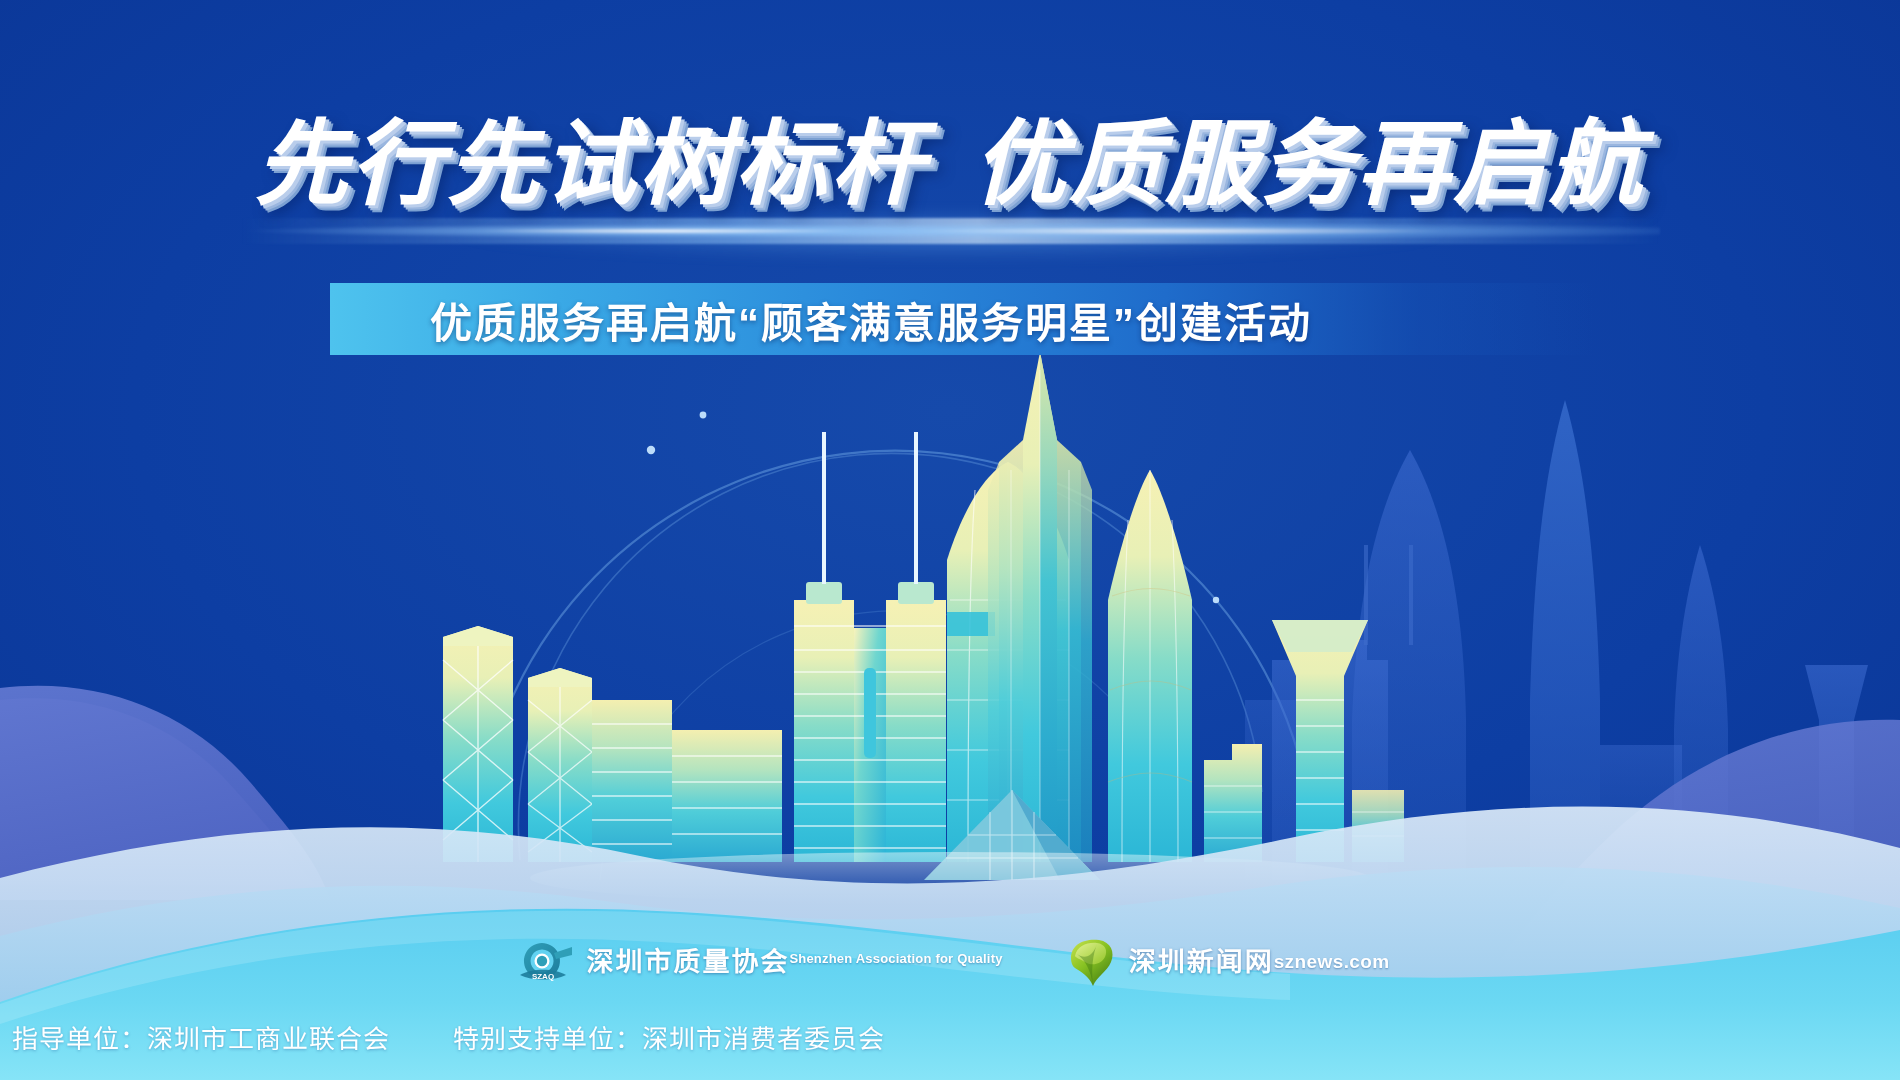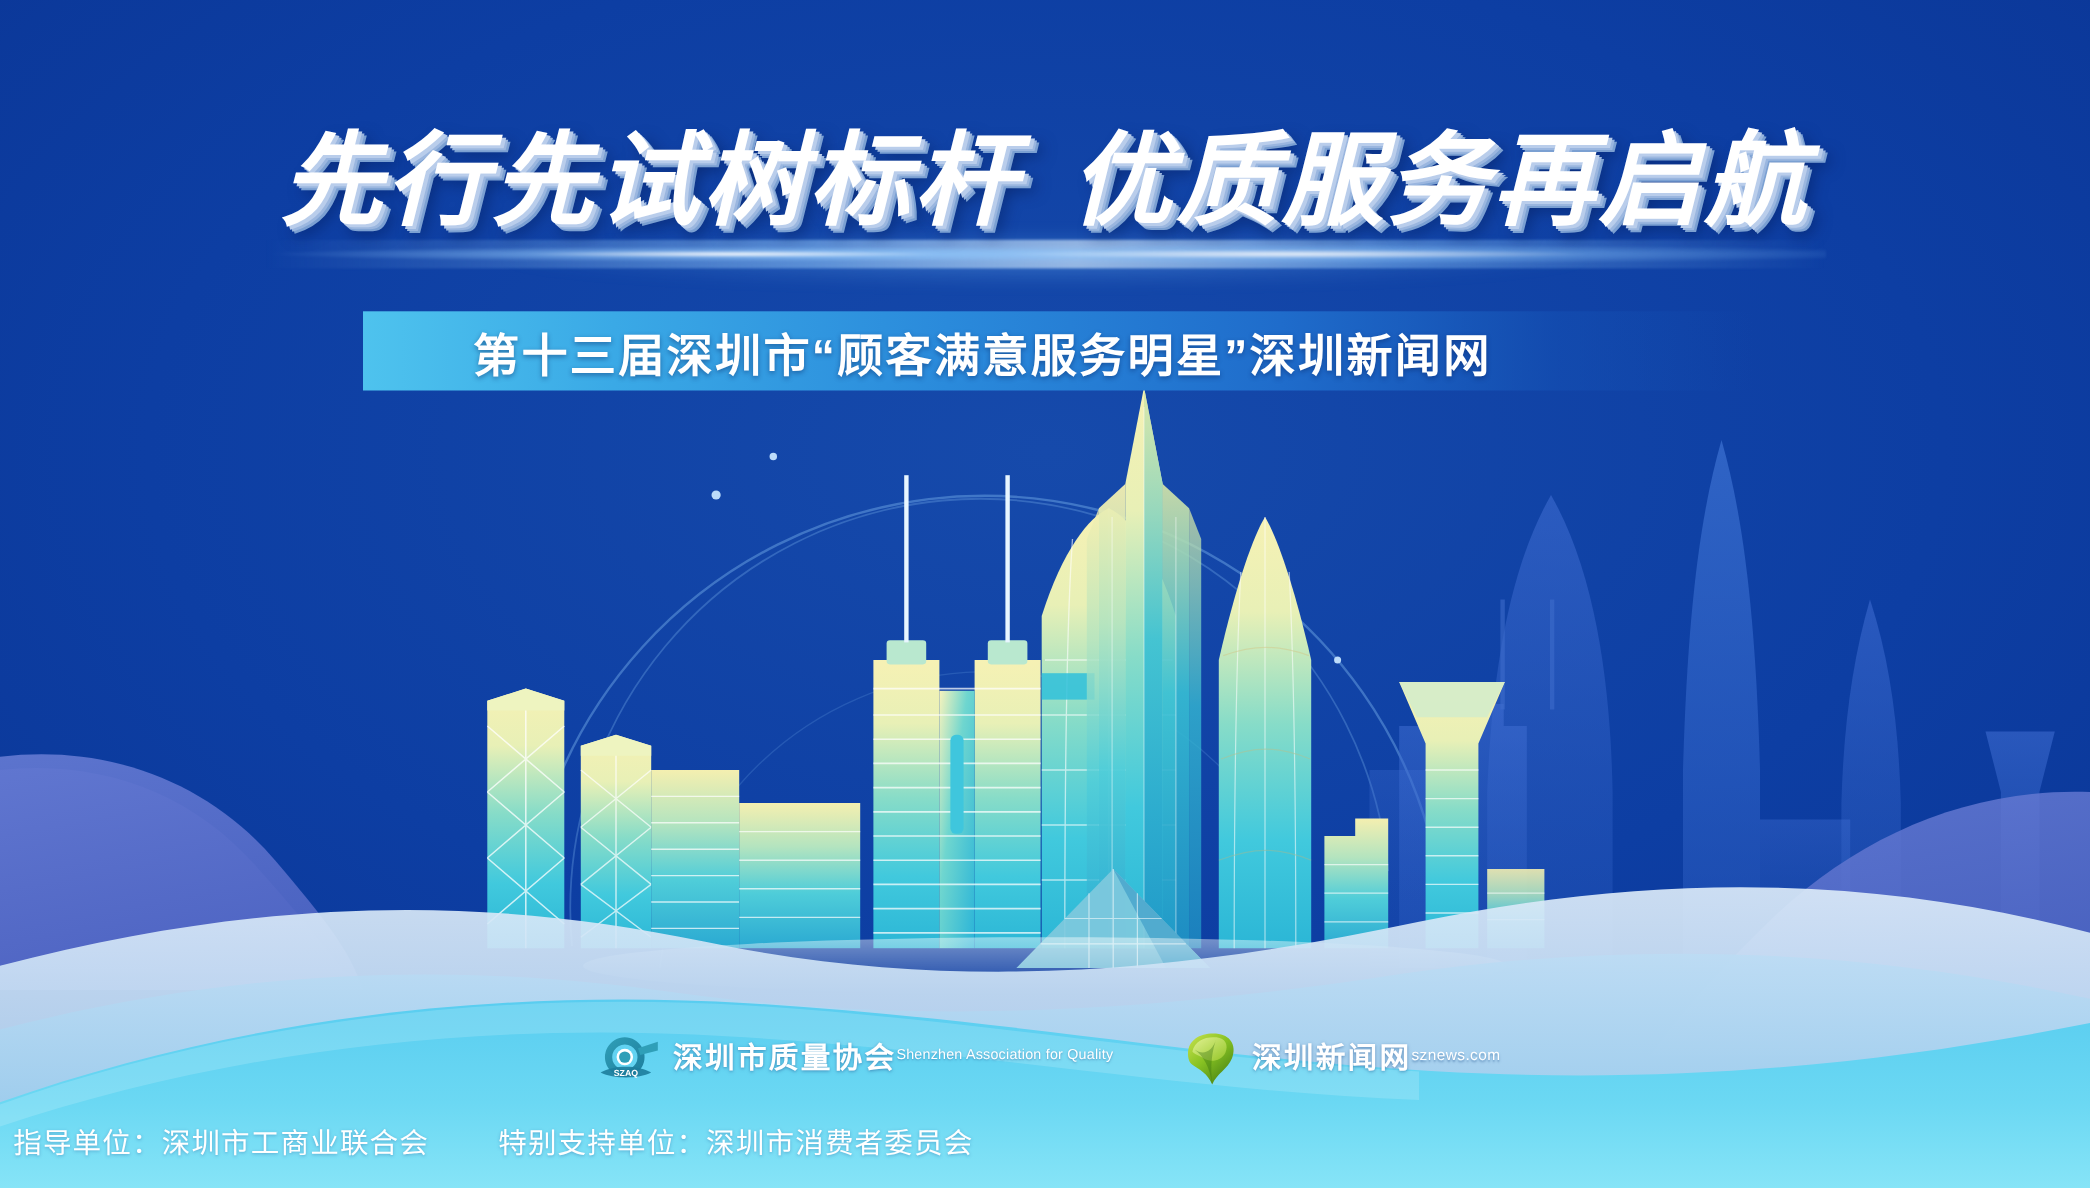--- a/index.html
+++ b/index.html
@@ -95,26 +95,26 @@
     gap:60px; z-index:50;
   }
   .logo-item { display:flex; align-items:center; gap:10px; }
   .logo-text-block { display:flex; flex-direction:row; line-height:1; }
   .logo-cn {
     font-size:27px; font-weight:bold; color:#ffffff;
     letter-spacing:2px;
     text-shadow:0 1px 3px rgba(30,80,140,.55);
   }
   .logo-en {
-    font-size:13px; font-weight:normal; color:#ffffff;
+    font-size:13px; font-weight:bold; color:#ffffff;
     letter-spacing:.2px; margin-top:3px;
     text-shadow:0 1px 2px rgba(30,80,140,.5);
   }
   .logo-cn-dark { color:#ffffff;text-align:center; }
-  .logo-en-dark { color:#ffffff; font-size:14px; letter-spacing:.4px; }
+  .logo-en-dark { color:#ffffff; font-size:19px; letter-spacing:.4px; }
 
   
   .footer {
     position:absolute; top:1018px; left:0; width:100%;
     text-align:left; z-index:50;padding-left:12px;
   }
   .footer span {
     font-size:26px; color:#ffffff; letter-spacing:1px;
     text-shadow:0 1px 3px rgba(40,100,160,.45);
   }
@@ -404,21 +404,21 @@
   </svg>
 
   <div class="streak-glow"></div>
   <div class="streak"></div>
 
   <div class="headline-wrap">
     <div class="headline"><span>先行先试树标杆</span><span class="gap"></span><span>优质服务再启航</span></div>
   </div>
 
   <div class="subtitle-bar">
-    <div class="subtitle-text">第十三届深圳市“顾客满意服务明星”深圳新闻网</div>
+    <div class="subtitle-text">优质服务再启航“顾客满意服务明星”创建活动</div>
   </div>
 
   <div class="logo-row">
 
     <div class="logo-item">
       <svg width="66" height="50" viewBox="0 0 66 50">
         <defs>
           <linearGradient id="szaqG" x1="0" y1="0" x2="1" y2="1">
             <stop offset="0%" stop-color="#2f9fb8"></stop>
             <stop offset="100%" stop-color="#1d7d9c"></stop>

